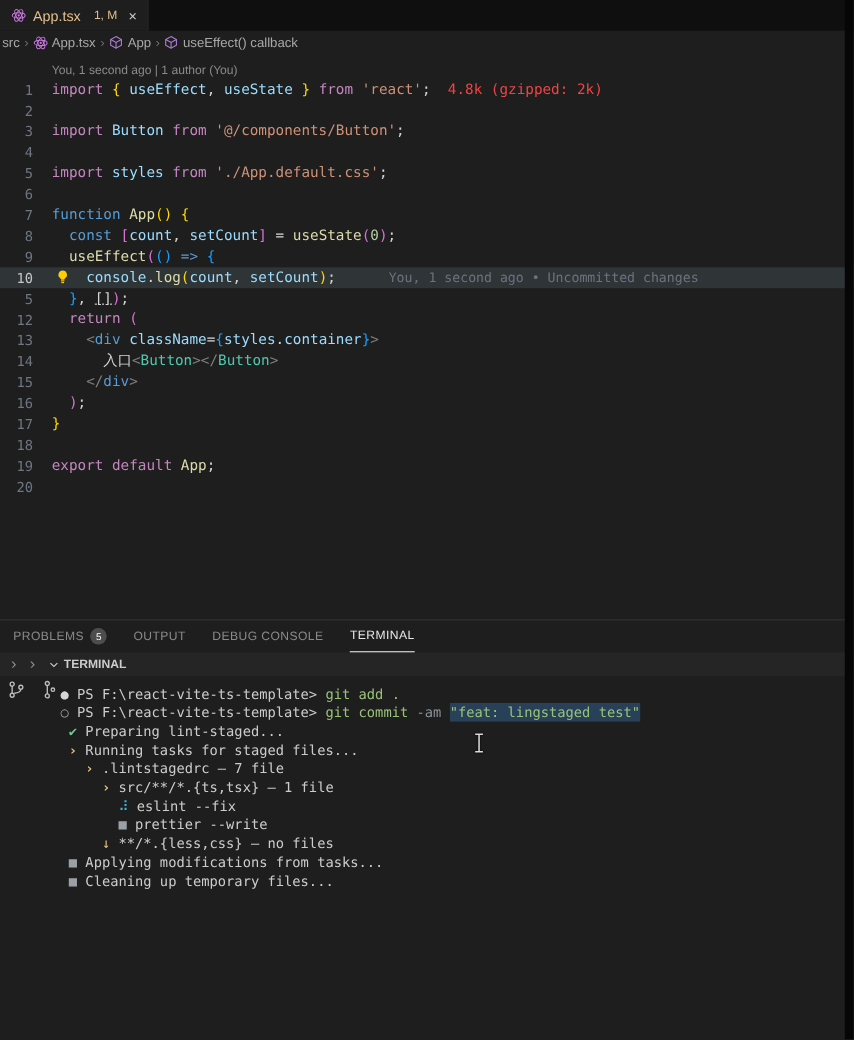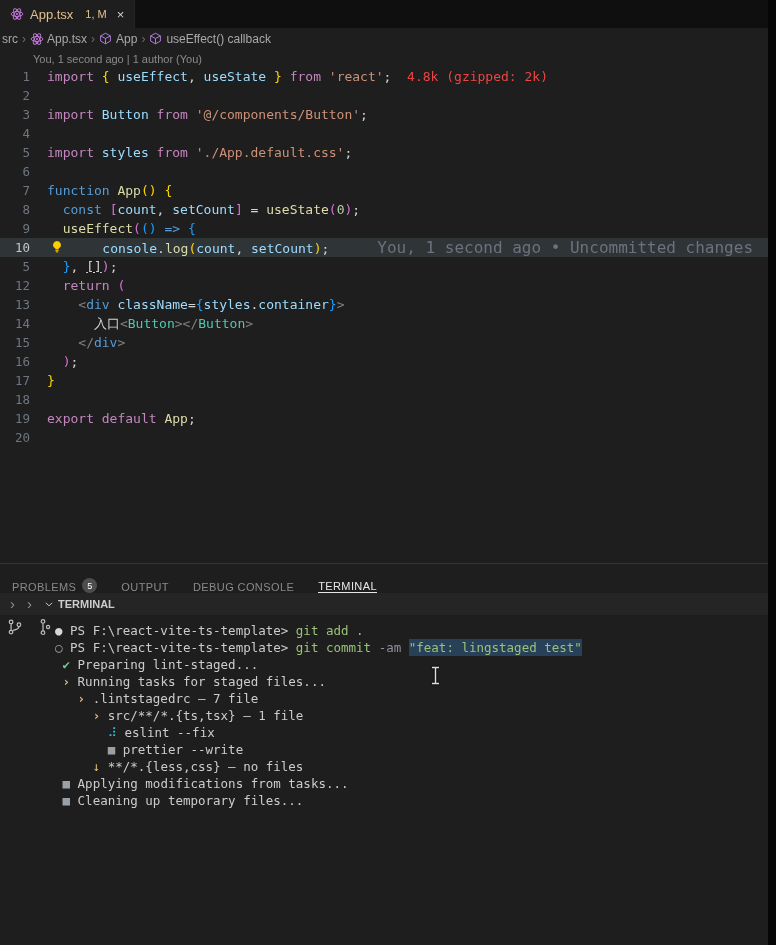--- a/index.html
+++ b/index.html
@@ -16,42 +16,42 @@
 
   
   .breadcrumbs { height: 22px; display: flex; align-items: center; gap: 3px; padding-left: 2px;
                  color: #a9a9a9; font: 12px "Liberation Sans", sans-serif; background: #1e1e1e; }
   .crumb { display: flex; align-items: center; gap: 3px; cursor: pointer; }
   .crumb-sep { color: #6e6e6e; font-size: 12px; padding: 0 1px; }
   .crumb .ic { display: inline-flex; width: 14px; height: 14px; }
 
   
   .editor { position: relative; height: 513px; overflow: hidden; }
-  .codelens { height: 14px; line-height: 14px; padding-left: 33px; color: #8b8b8b;
-              font: 11px "Liberation Sans", sans-serif; margin-top: 3px; }
+  .codelens { height: 14px; line-height: 14px; padding-left: 47px; color: #8b8b8b;
+              font: 11px "Liberation Sans", sans-serif; margin-top: 8px; }
   .line { display: flex; height: 19px; line-height: 19px; font-size: 13px; white-space: pre; position: relative; }
-  .line.current { background: #2f3437; gap: 24px; }
+  .line.current { background: #2f3437; }
   .num { flex: 0 0 30px; text-align: right; color: #6e7681; font-size: 12.5px; }
   .line.current .num { color: #c6c6c6; }
   .content { margin-left: 17px; white-space: pre; }
-  .blame { color: #6a737d; margin-left: 48px; font-size: 16px; }
+  .blame { color: #6a737d; margin-left: 48px; font-size: 12px; }
   .bulb { position: absolute; left: 50px; top: 2px; width: 14px; height: 14px; cursor: pointer; }
 
   .tk-kw{color:#c586c0}.tk-kw2{color:#569cd6}.tk-var{color:#9cdcfe}.tk-fn{color:#dcdcaa}
   .tk-str{color:#ce9178}.tk-num{color:#b5cea8}.tk-pun{color:#d4d4d4}
   .tk-b1{color:#ffd700}.tk-b2{color:#da70d6}.tk-b3{color:#179fff}
   .tk-jsxp{color:#808080}.tk-tag{color:#569cd6}.tk-comp{color:#4ec9b0}
   .tk-plain{color:#d4d4d4}.tk-lnk{color:#d4d4d4;text-decoration:underline}
   .tk-cost{color:#ef4444}
 
   
   .paneltabs { height: 30px; border-top: 1px solid #333333; display: flex; align-items: stretch;
                padding-left: 12px; gap: 24px; color: #8a8a8a;
                font: 11px "Liberation Sans", sans-serif; letter-spacing: .4px; background: #1e1e1e; }
-  .ptab { display: flex; align-items: flex-end; gap: 6px; cursor: pointer; }
+  .ptab { display: flex; align-items: center; gap: 6px; cursor: pointer; }
   .ptab.active { color: #e7e7e7; border-bottom: 1px solid #e7e7e7; }
   .pbadge { background: #4d4d4d; color: #fff; border-radius: 50%; width: 15px; height: 15px;
             font-size: 9px; display: flex; align-items: center; justify-content: center; letter-spacing: 0; }
 
   .termheader { height: 22px; background: #252526; display: flex; align-items: center; gap: 12px;
                 padding-left: 10px; color: #bdbdbd; font: 11px "Liberation Sans", sans-serif; }
   .th-chev { color: #8f8f8f; font-size: 15px; line-height: 22px; cursor: pointer; }
   .th-group { display: flex; align-items: center; gap: 4px; cursor: pointer; }
   .th-label { font-weight: bold; color: #cccccc; }
 

